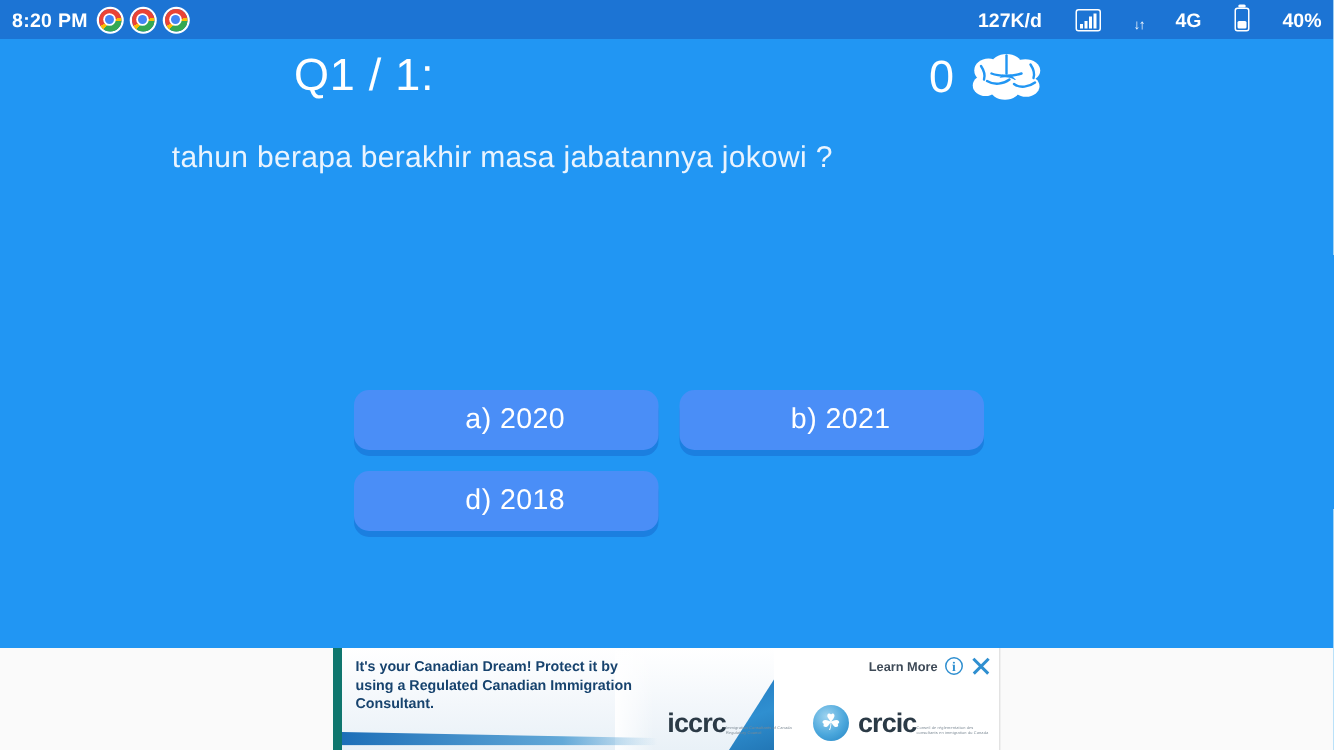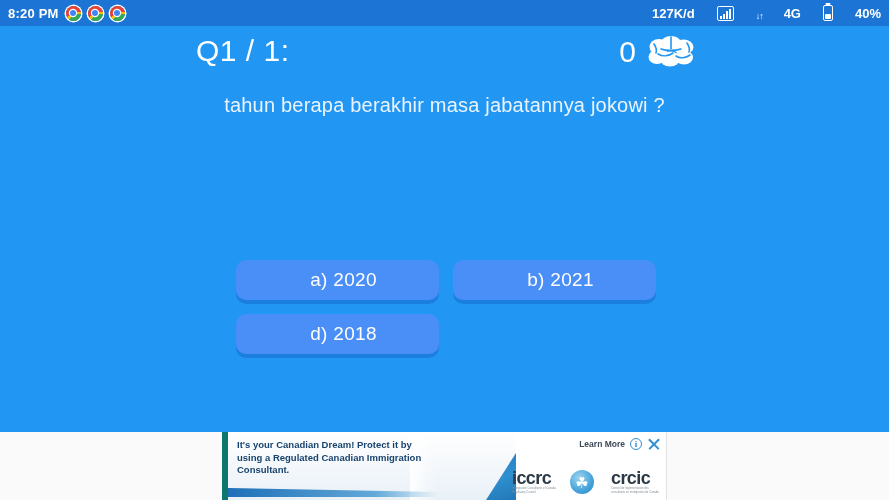--- a/index.html
+++ b/index.html
@@ -91,21 +91,21 @@
     font-size: 30px; color: #ffffff; font-weight: 400;
     letter-spacing: 0.5px;
   }
   #score-wrap { display: flex; align-items: center; gap: 10px; }
   #score-value { font-size: 30px; color: #ffffff; font-weight: 400; }
   #brain-icon { width: 50px; height: 36px; display: block; }
 
   #question-text {
     position: absolute; left: 50%; top: 68px;
     transform: translateX(-50%);
-    width: 660px; text-align: center;
+    width: 660px; 
     font-size: 20px; color: #eaf4fe; font-weight: 400;
     letter-spacing: 0.2px;
   }
 
   #answers {
     position: absolute; left: 236px; top: 234px;
     width: 420px;
     display: grid;
     grid-template-columns: 203px 203px;
     grid-gap: 14px 14px;
@@ -214,21 +214,21 @@
     display: flex; align-items: center; gap: 6px;
   }
   .logo-word {
     font-size: 18px; font-weight: bold; color: #2b3a46;
     letter-spacing: -0.6px; line-height: 17px;
   }
   .logo-sub {
     font-size: 2.6px; color: #7d8a95; line-height: 3.4px;
     letter-spacing: 0.1px; width: 52px;
   }
-  .logo-block { display: flex; flex-direction: column; align-items: flex-start; margin-left: 11px; }
+  .logo-block { display: flex; flex-direction: row; align-items: flex-end; }
   .maple-circle {
     width: 24px; height: 24px; border-radius: 50%;
     background: radial-gradient(circle at 38% 32%, #9ed3ef 0%, #4ba7dc 55%, #2383c2 100%);
     position: relative; flex: 0 0 auto;
   }
   .maple-circle span {
     position: absolute; left: 50%; top: 52%;
     transform: translate(-50%,-50%);
     color: #ffffff; font-size: 15px; line-height: 15px;
   }

